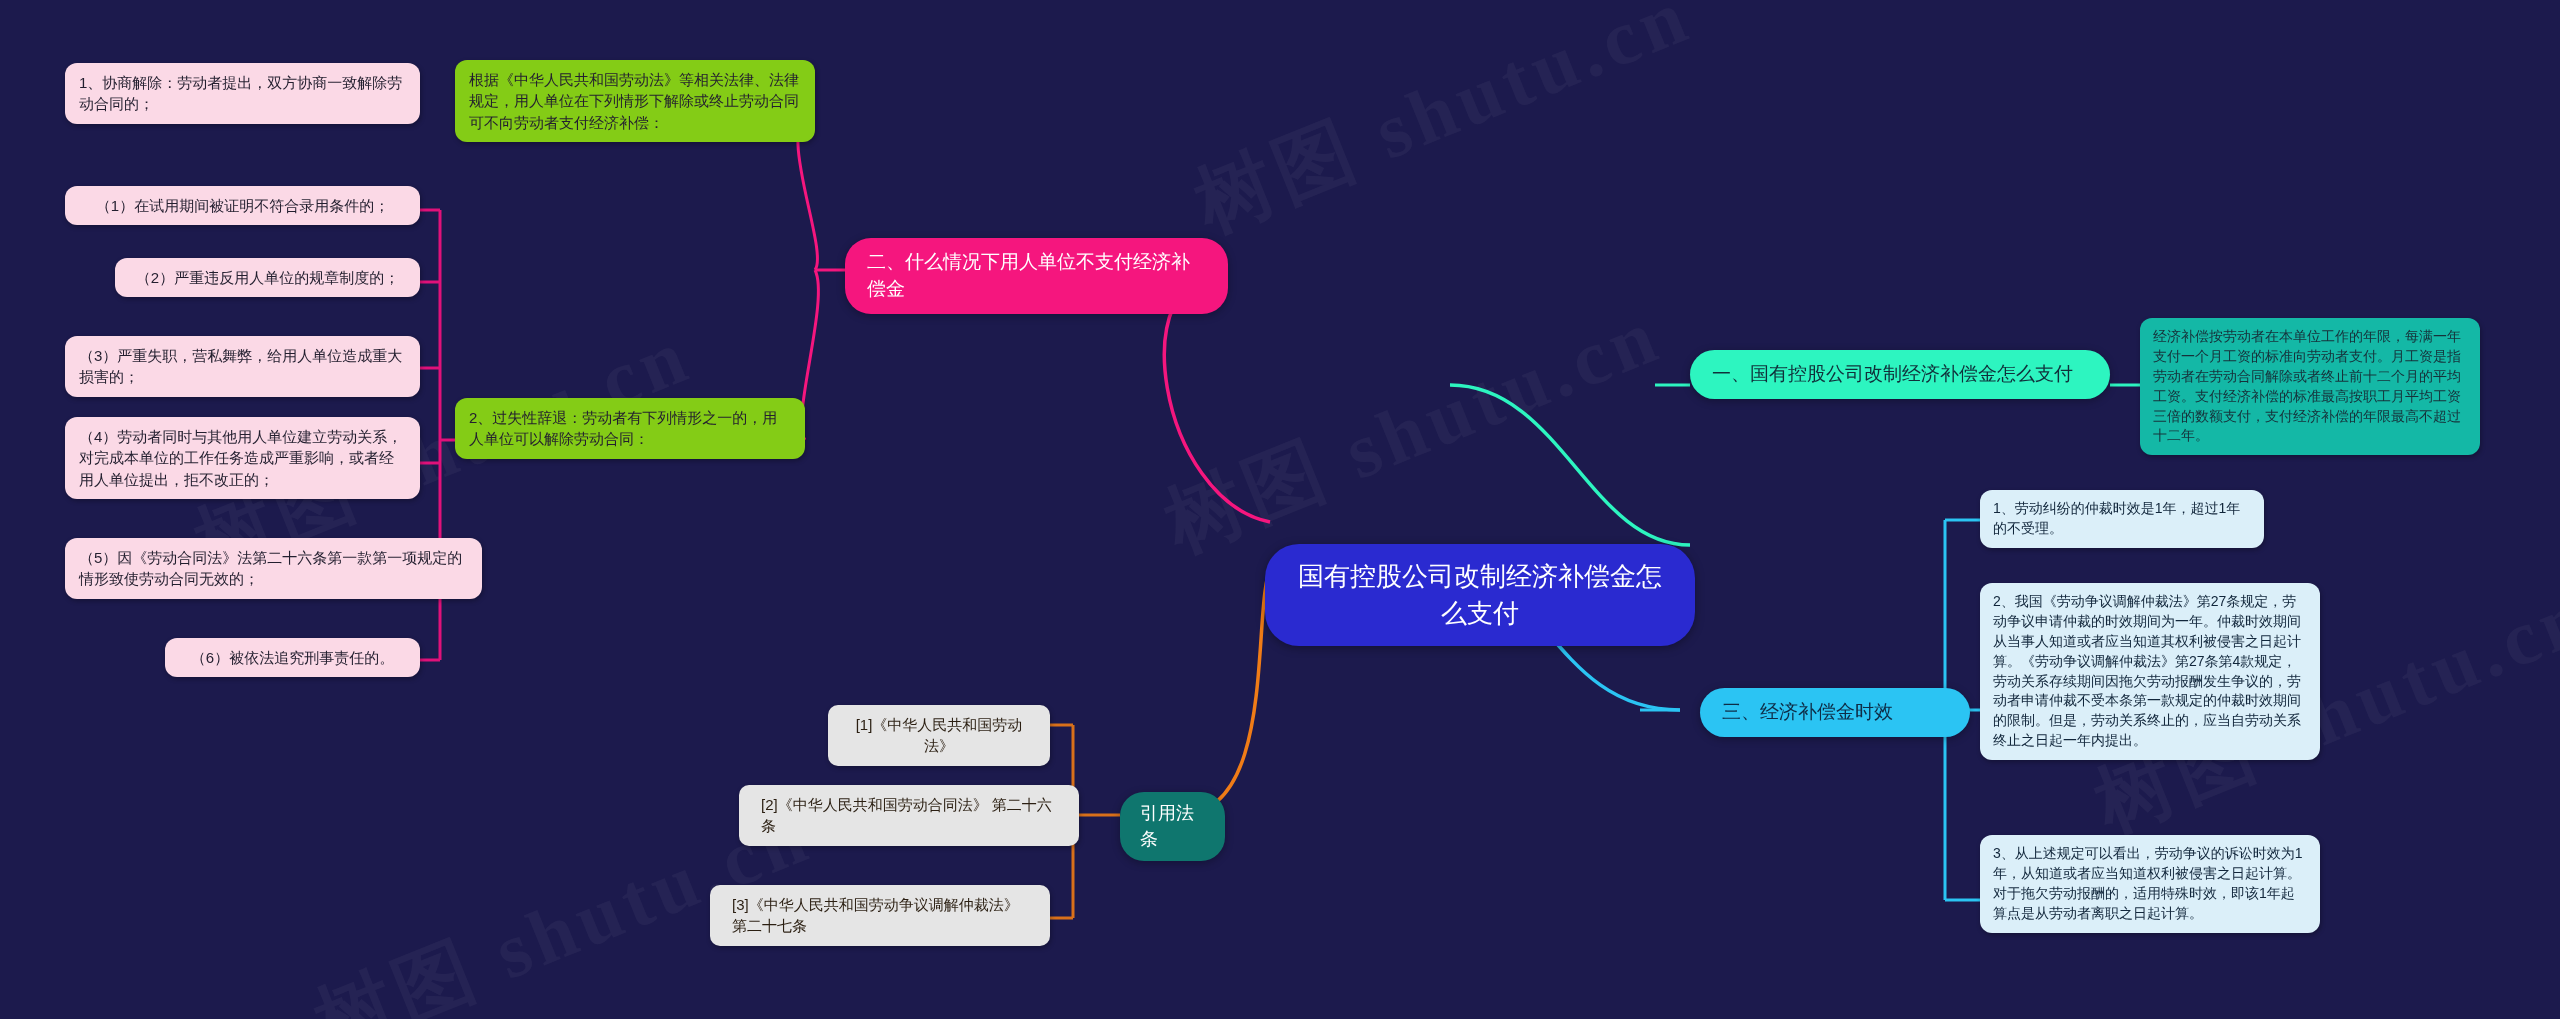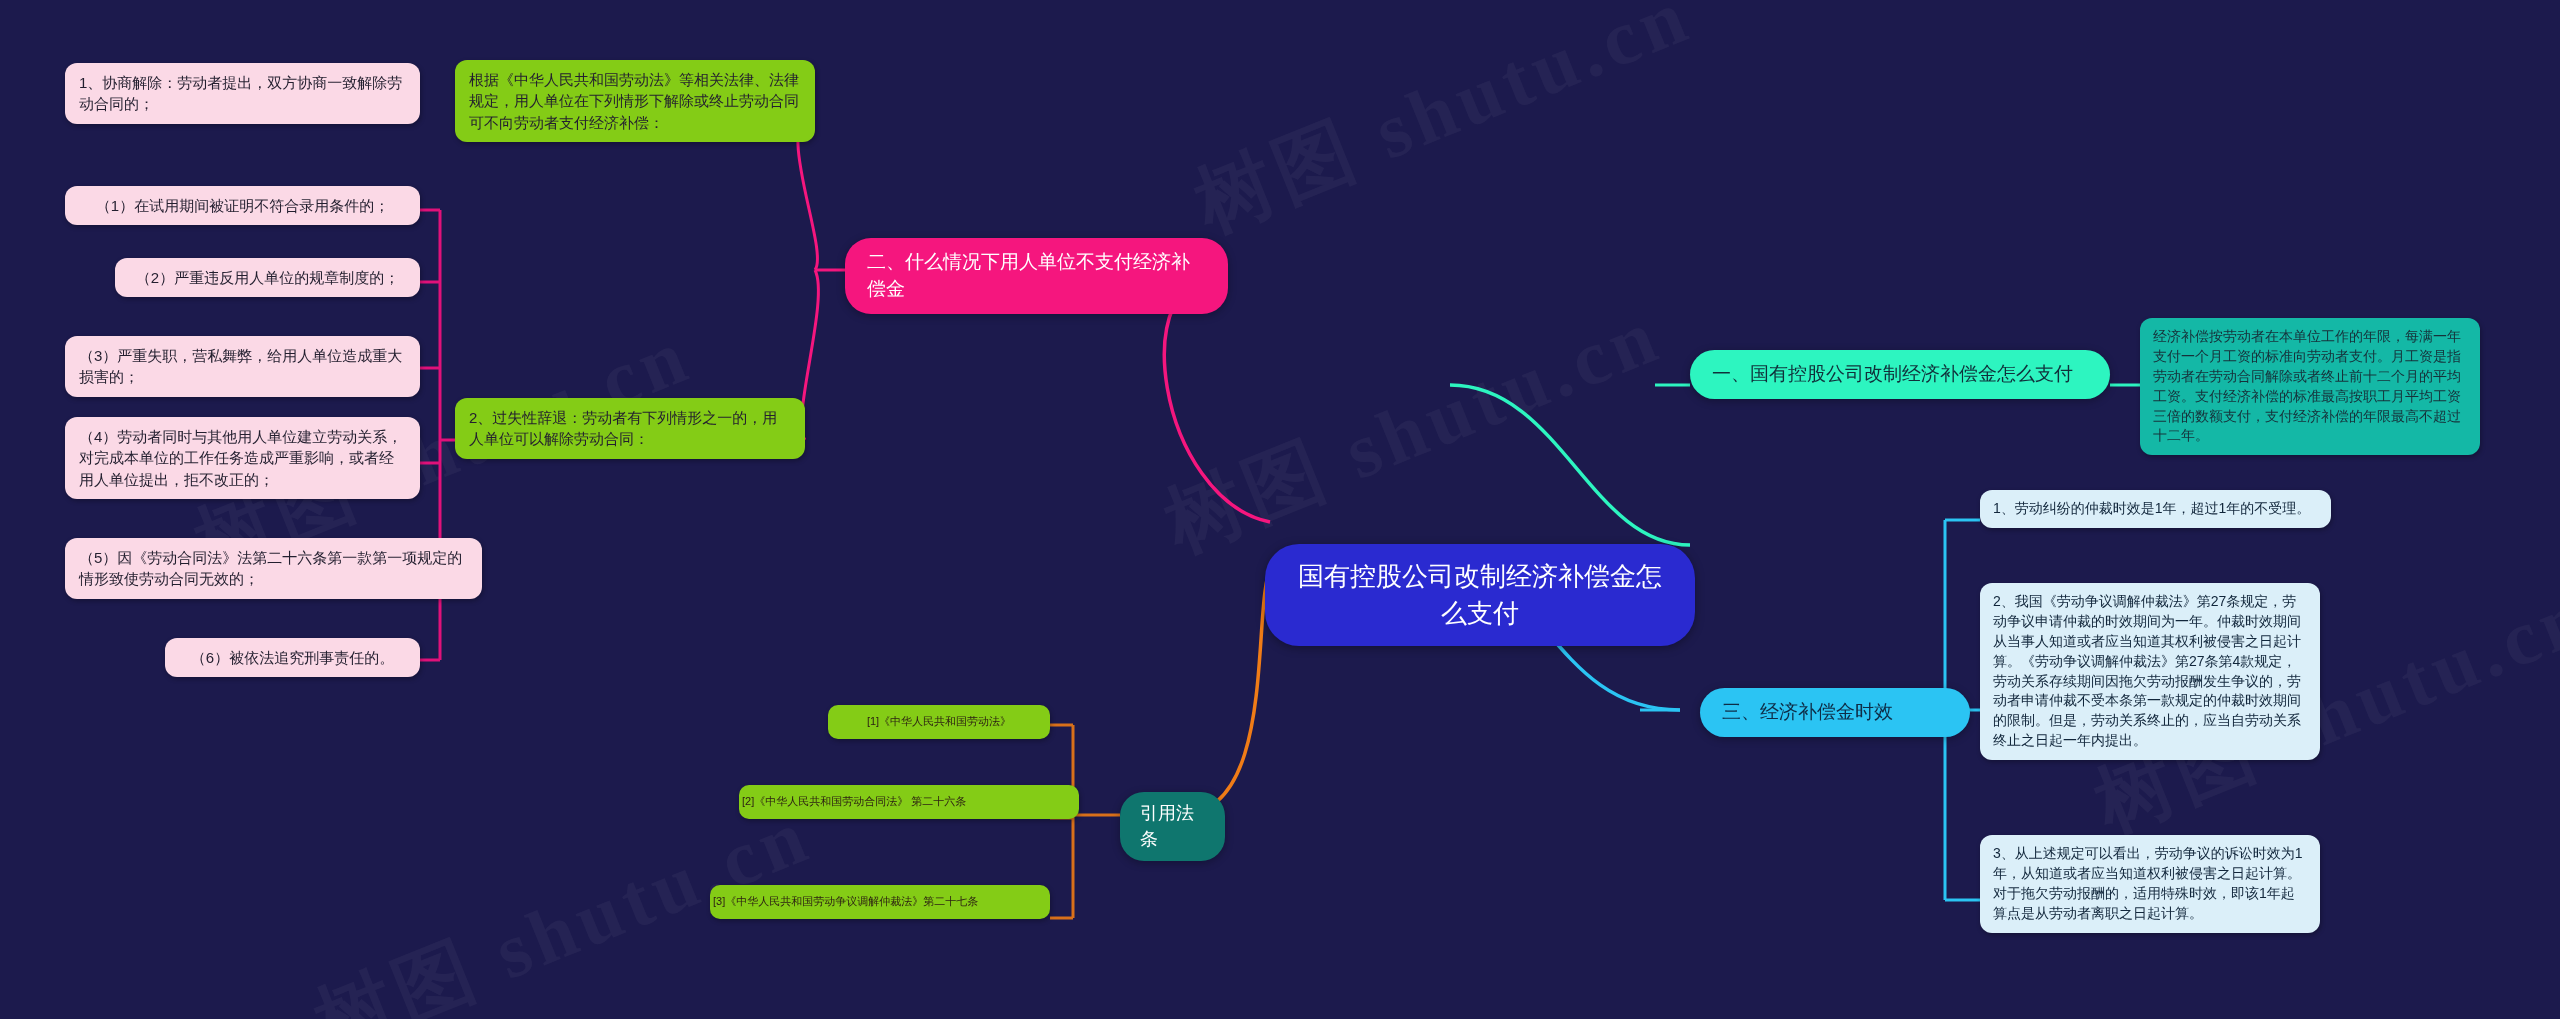--- a/index.html
+++ b/index.html
@@ -128,25 +128,25 @@
   .n-orange-head {
     background: #0f766e;
     color: #ffffff;
     border-radius: 24px;
     font-size: 18px;
     padding: 9px 20px;
     justify-content: center;
     box-shadow: 0 2px 8px rgba(0,0,0,0.3);
   }
   .n-orange {
-    background: #84cc16;
+    background: #e5e5e5;
     color: #2b1f12;
     border-radius: 10px;
-    font-size: 11px;
-    padding: 9px 3px;
+    font-size: 15px;
+    padding: 9px 22px;
     box-shadow: 1px 2px 5px rgba(0,0,0,0.30);
   }
   .align-center { justify-content: center; text-align: center; }
 </style>
 </head>
 <body>
 
 <div id="canvas">
 
   <div id="wm-layer">
@@ -221,21 +221,21 @@
   <div class="node n-pink-lite" style="left:65px; top:538px; width:417px;">（5）因《劳动合同法》法第二十六条第一款第一项规定的情形致使劳动合同无效的；</div>
 
   <div class="node n-pink-lite align-center" style="left:165px; top:638px; width:255px;">（6）被依法追究刑事责任的。</div>
 
   <div class="node n-green-head" style="left:1690px; top:350px; width:420px;">一、国有控股公司改制经济补偿金怎么支付</div>
 
   <div class="node n-green" style="left:2140px; top:318px; width:340px;">经济补偿按劳动者在本单位工作的年限，每满一年支付一个月工资的标准向劳动者支付。月工资是指劳动者在劳动合同解除或者终止前十二个月的平均工资。支付经济补偿的标准最高按职工月平均工资三倍的数额支付，支付经济补偿的年限最高不超过十二年。</div>
 
   <div class="node n-cyan-head" style="left:1700px; top:688px; width:270px;">三、经济补偿金时效</div>
 
-  <div class="node n-cyan" style="left:1980px; top:490px; width:351px;">1、劳动纠纷的仲裁时效是1年，超过1年的不受理。</div>
+  <div class="node n-cyan" style="left:1980px; top:490px; width:284px;">1、劳动纠纷的仲裁时效是1年，超过1年的不受理。</div>
 
   <div class="node n-cyan" style="left:1980px; top:583px; width:340px;">2、我国《劳动争议调解仲裁法》第27条规定，劳动争议申请仲裁的时效期间为一年。仲裁时效期间从当事人知道或者应当知道其权利被侵害之日起计算。《劳动争议调解仲裁法》第27条第4款规定，劳动关系存续期间因拖欠劳动报酬发生争议的，劳动者申请仲裁不受本条第一款规定的仲裁时效期间的限制。但是，劳动关系终止的，应当自劳动关系终止之日起一年内提出。</div>
 
   <div class="node n-cyan" style="left:1980px; top:835px; width:340px;">3、从上述规定可以看出，劳动争议的诉讼时效为1年，从知道或者应当知道权利被侵害之日起计算。对于拖欠劳动报酬的，适用特殊时效，即该1年起算点是从劳动者离职之日起计算。</div>
 
   <div class="node n-orange-head" style="left:1120px; top:792px; width:105px;">引用法条</div>
 
   <div class="node n-orange align-center" style="left:828px; top:705px; width:222px;">[1]《中华人民共和国劳动法》</div>
 
   <div class="node n-orange" style="left:739px; top:785px; width:340px;">[2]《中华人民共和国劳动合同法》 第二十六条</div>

